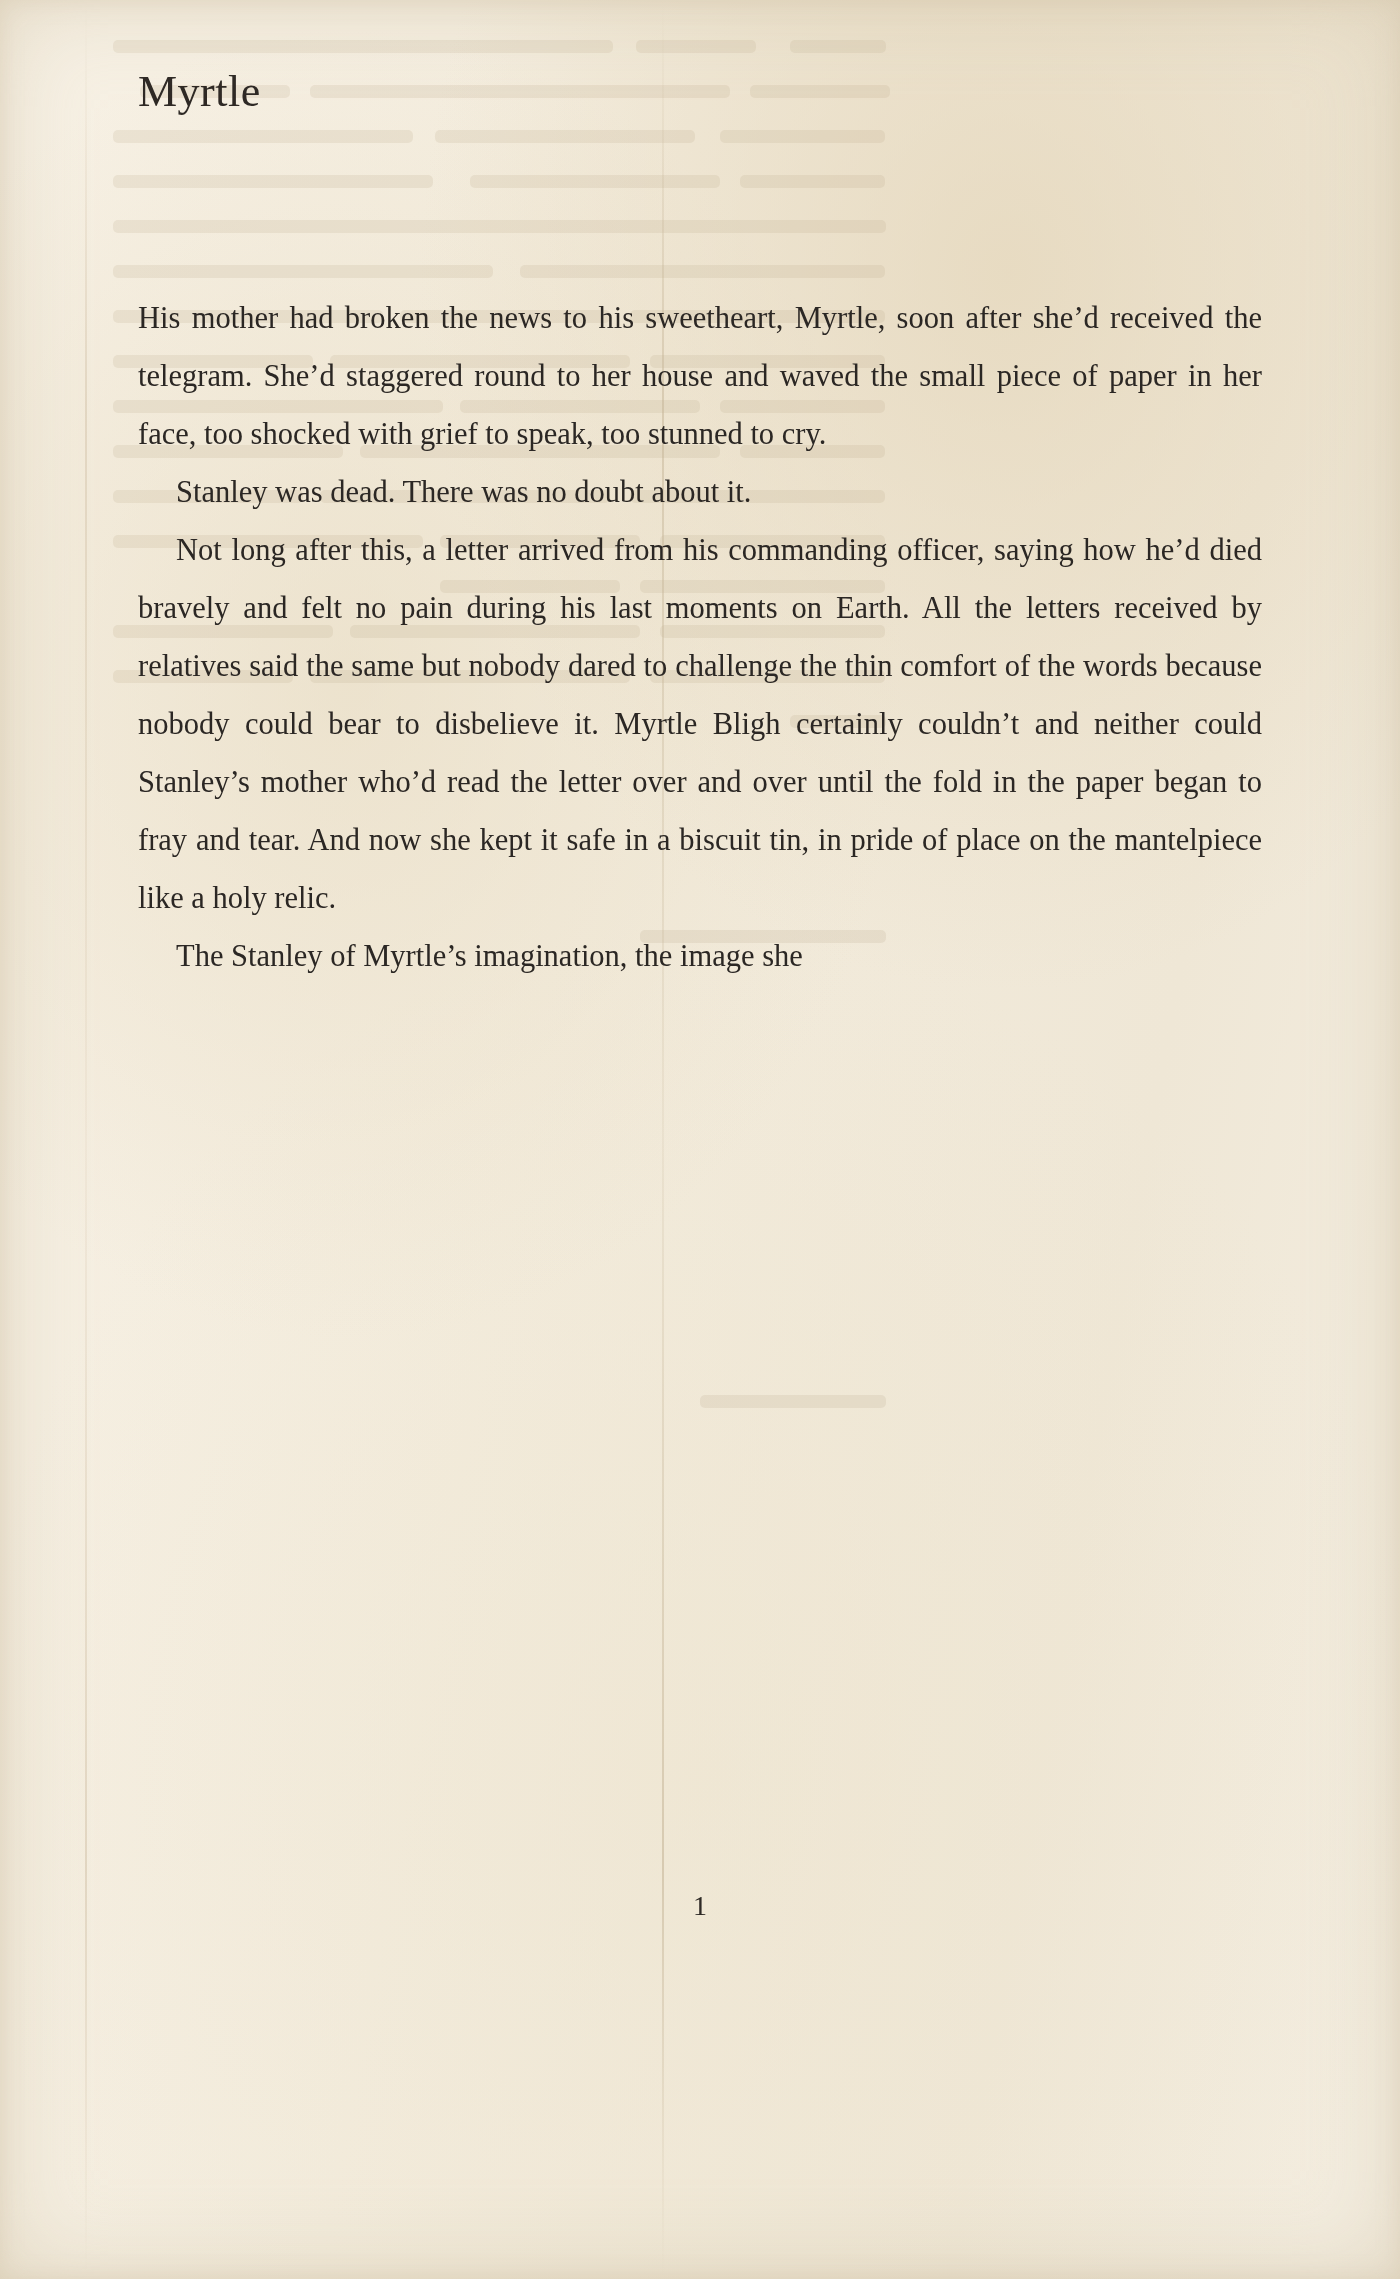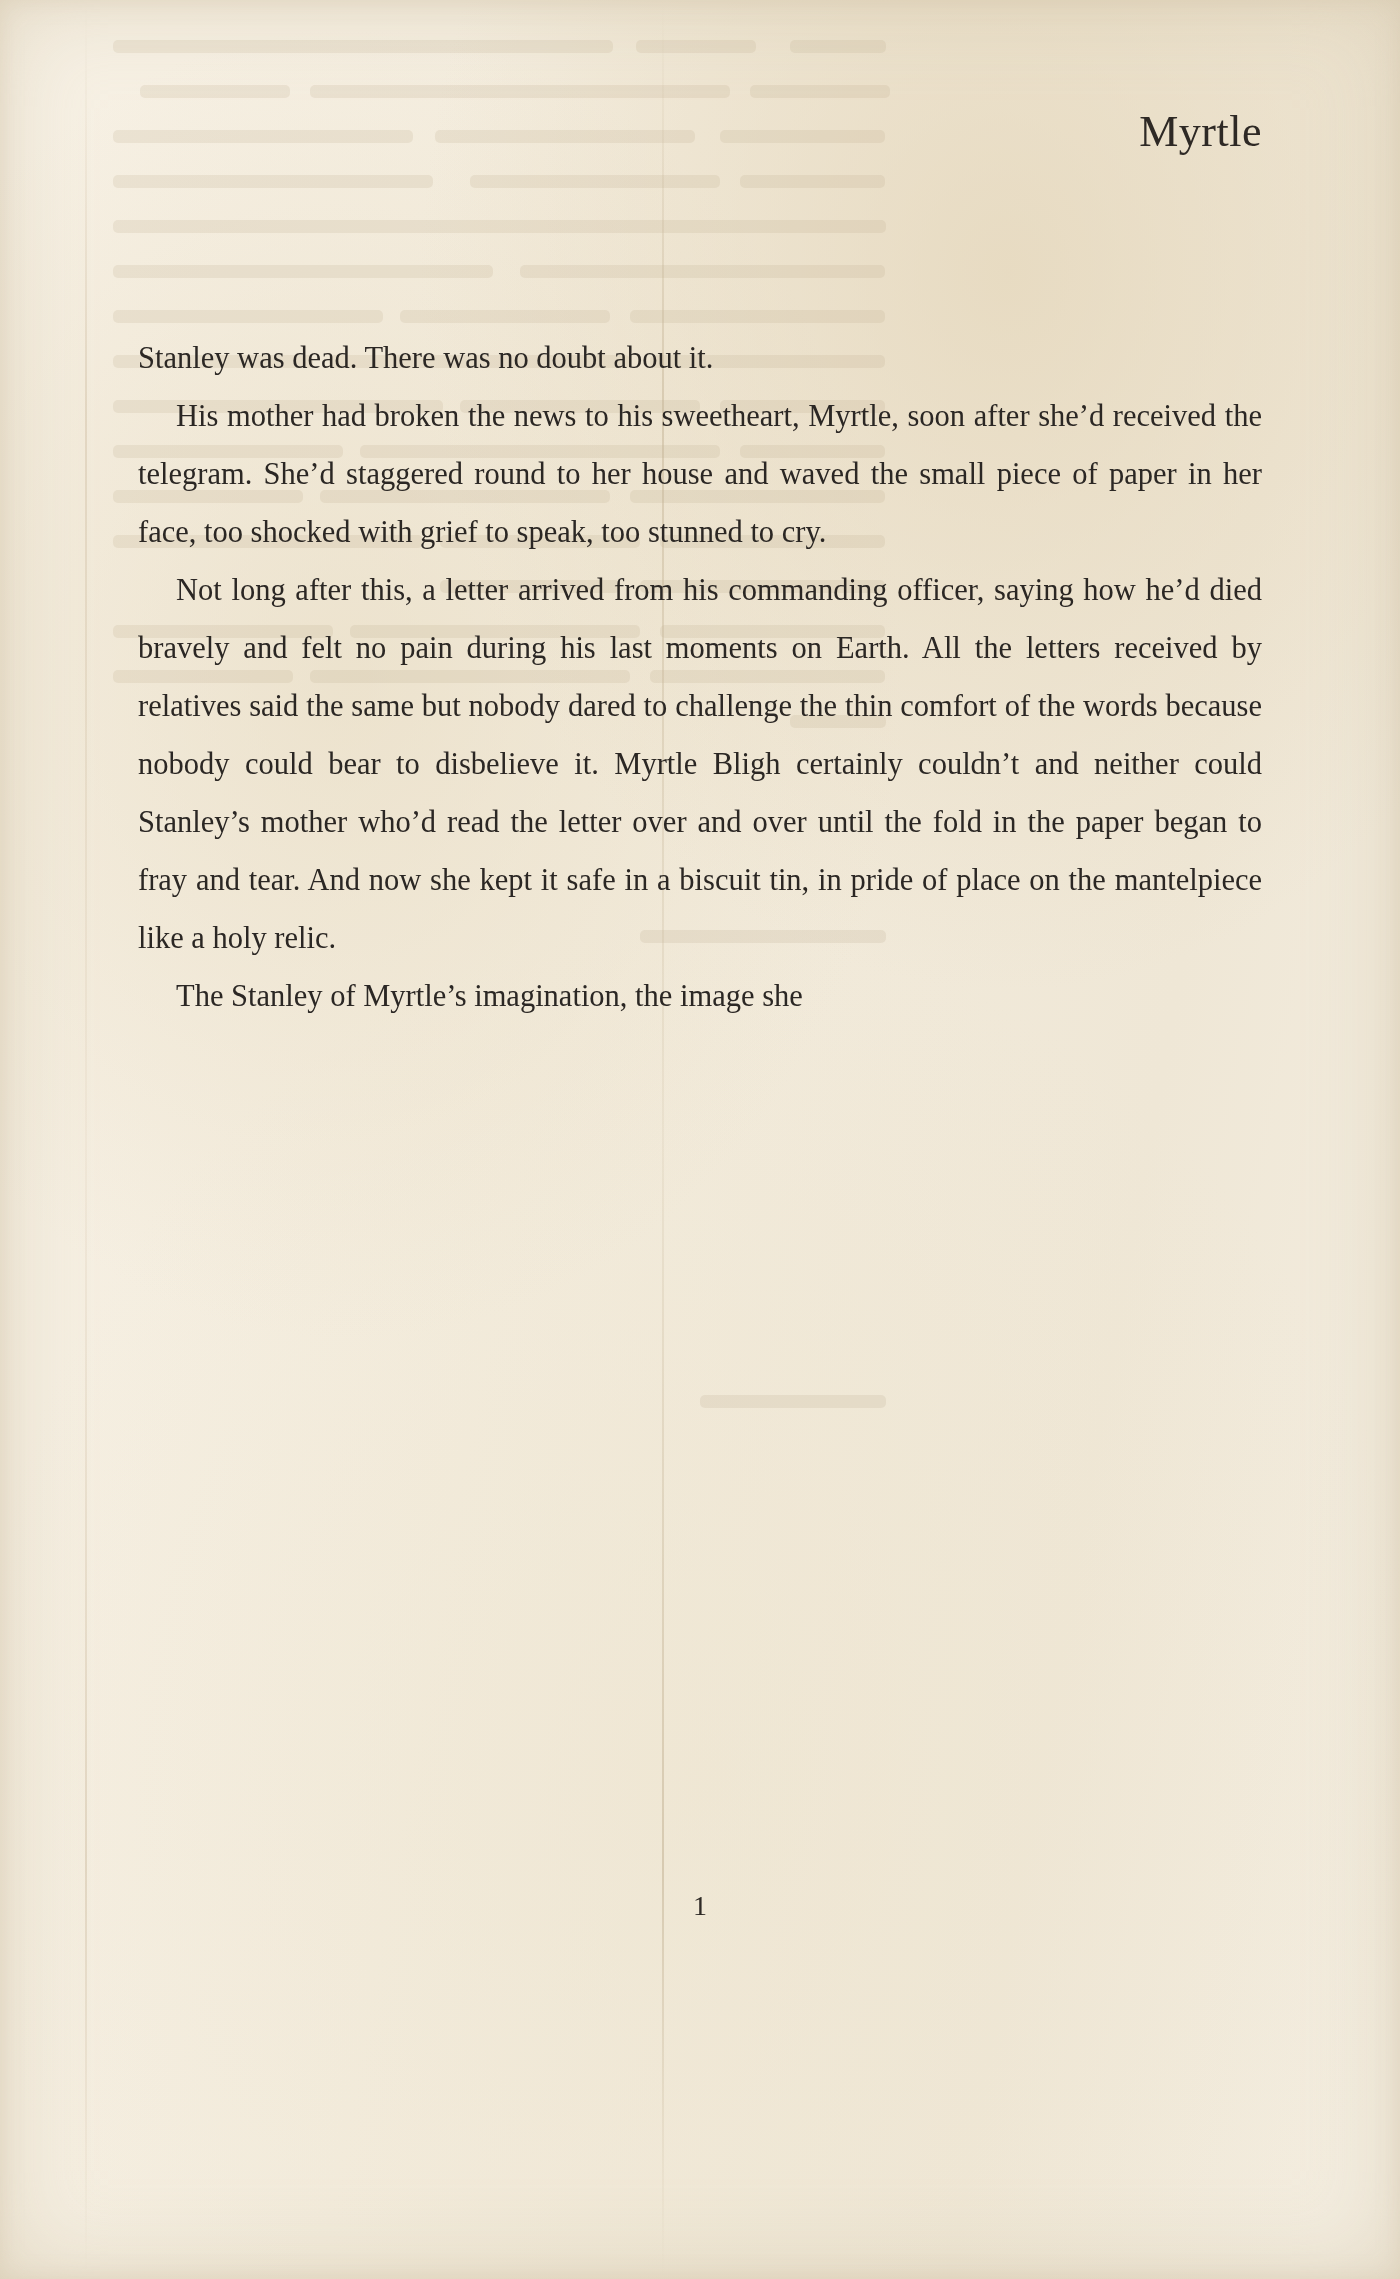--- a/index.html
+++ b/index.html
@@ -69,24 +69,24 @@
     top: 0;
   }
   .chapter-number {
     text-align: center;
     font-size: 41px;
     letter-spacing: 0.5px;
     margin-top: 418px;
     color: #312c28;
   }
   .chapter-title {
-    text-align: right;
+    text-align: left;
     font-size: 44px;
     letter-spacing: 0.5px;
-    margin-top: 106px;
+    margin-top: 66px;
     color: #2e2925;
   }
   .body-text {
     margin-top: 172px;
     font-size: 30.5px;
     line-height: 58px;
     text-align: justify;
     color: #2b2724;
   }
   .body-text p {
@@ -158,22 +158,22 @@
   <div class="ghost-line" style="left:700px; top:1395px; width:186px;"></div>
 </div>
 
 <div class="crease crease-v" style="left:662px;"></div>
 <div class="crease crease-v" style="left:85px; opacity:0.7;"></div>
 
 <div class="page">
   <div class="content">
     <div class="chapter-title">Myrtle</div>
     <div class="body-text">
+      <p>His mother had broken the news to his sweetheart, Myrtle, soon after she’d received the telegram. She’d staggered round to her house and waved the small piece of paper in her face, too shocked with grief to speak, too stunned to cry.</p>
       <p>Stanley was dead. There was no doubt about it.</p>
-      <p>His mother had broken the news to his sweetheart, Myrtle, soon after she’d received the telegram. She’d staggered round to her house and waved the small piece of paper in her face, too shocked with grief to speak, too stunned to cry.</p>
       <p>Not long after this, a letter arrived from his commanding officer, saying how he’d died bravely and felt no pain during his last moments on Earth. All the letters received by relatives said the same but nobody dared to challenge the thin comfort of the words because nobody could bear to disbelieve it. Myrtle Bligh certainly couldn’t and neither could Stanley’s mother who’d read the letter over and over until the fold in the paper began to fray and tear. And now she kept it safe in a biscuit tin, in pride of place on the mantelpiece like a holy relic.</p>
       <p>The Stanley of Myrtle’s imagination, the image she</p>
     </div>
   </div>
   <div class="folio">1</div>
 </div>
 
 <div class="edge-shadow"></div>
 
 </body></html>

